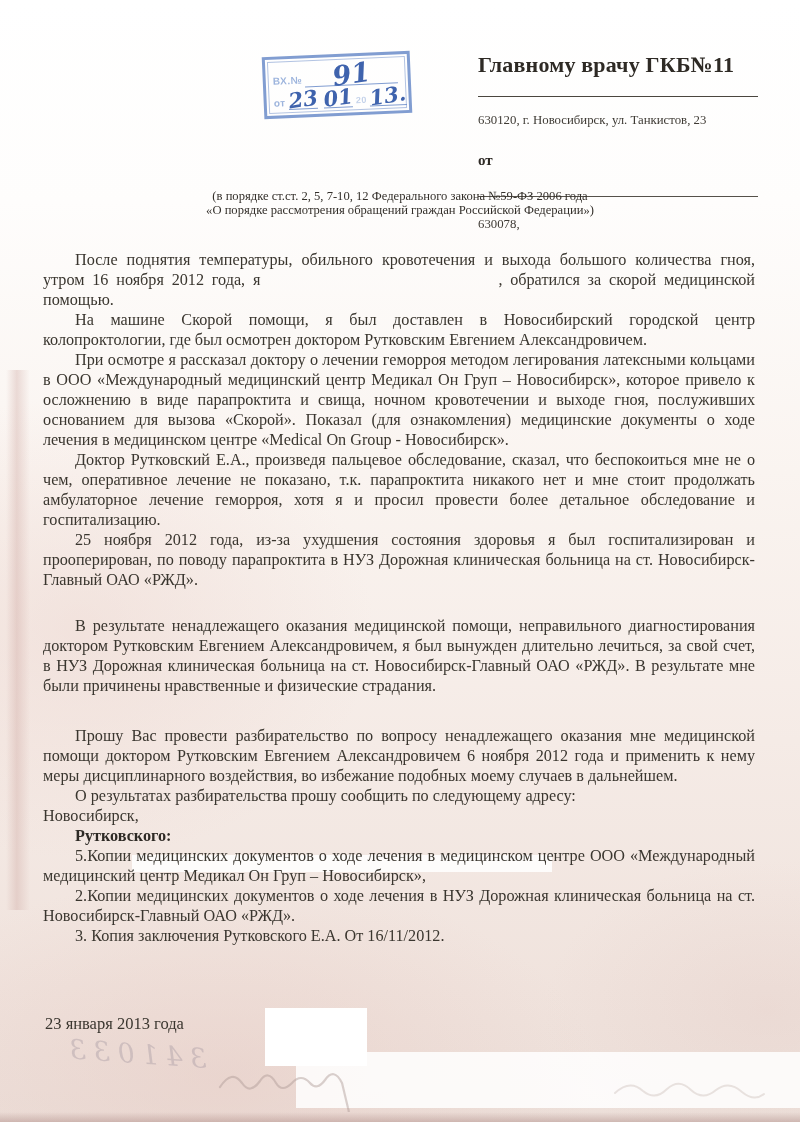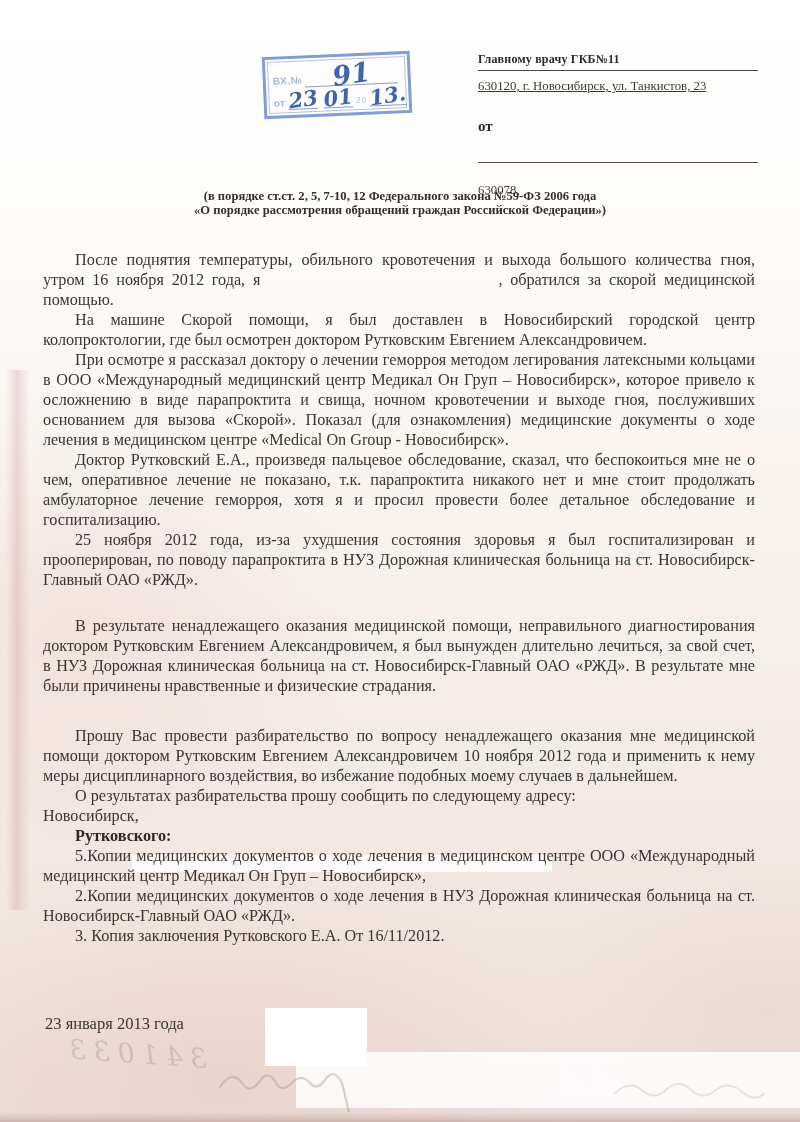--- a/index.html
+++ b/index.html
@@ -59,32 +59,32 @@
     font-style:italic; font-weight:bold;
     color:#3f63ad; line-height:0.8;
     display:inline-block; transform:rotate(-6deg);
   }
   .stamp-num { font-size:27px; position:relative; top:3px; }
   .stamp-date { font-size:21px; position:relative; top:2px; }
 
   
   .addressee { position:absolute; left:478px; top:52px; width:280px; }
   .addr-title {
-    font-size:12px; font-weight:bold; letter-spacing:0.2px;
-    border-bottom:1.5px solid #4a463f; padding-bottom:3px; color:#2e2a25;
+    font-size:22px; font-weight:bold; letter-spacing:0.2px;
+    border-bottom:1.5px solid #4a463f; padding-bottom:18px; color:#2e2a25;
   }
-  .addr-sub { font-size:12.8px; margin-top:8px; color:#3e3a34;text-decoration:underline; }
+  .addr-sub { font-size:12.8px; margin-top:16px; color:#3e3a34; }
   .addr-from { font-size:15px; font-weight:bold; margin-top:24px; color:#2e2a25; }
   .addr-rule { border-top:1.4px solid #55514a; margin-top:27px; }
   .addr-small { font-size:12.8px; margin-top:20px; color:#3e3a34; line-height:14px; }
 
   
   .title-block { position:absolute; left:0; top:186px; width:100%; text-align:center; }
   .doc-title { font-size:18.5px; font-weight:bold; letter-spacing:1px; color:#2e2a25; }
-  .doc-sub { font-size:12.6px; font-weight:bold; line-height:14px; color:#332f2a; }
+  .doc-sub { font-size:12.6px; font-weight:normal; line-height:14px; color:#332f2a; }
   .doc-sub:first-of-type { margin-top:3px; }
 
   
   .body-text {
     position:absolute; left:43px; top:250px; width:712px;
     font-size:16.2px; line-height:20px; text-align:justify;
     color:#3a362f;
   }
   .body-text p { margin:0; text-indent:32px; }
   .blank-sm { height:26px; }
@@ -154,21 +154,21 @@
 
   <div class="body-text">
     <p><span>После поднятия температуры, обильного кровотечения и выхода большого количества гноя, утром 16 ноября 2012 года, я</span><span class="redact-gap"></span><span>, обратился за скорой медицинской помощью.</span></p>
     <p>На машине Скорой помощи, я был доставлен в Новосибирский городской центр колопроктологии, где был осмотрен доктором Рутковским Евгением Александровичем.</p>
     <p>При осмотре я рассказал доктору о лечении геморроя методом легирования латексными кольцами в ООО «Международный медицинский центр Медикал Он Груп – Новосибирск», которое привело к осложнению в виде парапроктита и свища, ночном  кровотечении и выходе гноя, послуживших основанием для вызова «Скорой». Показал (для ознакомления) медицинские документы о ходе лечения в медицинском центре «Medical On Group - Новосибирск».</p>
     <p>Доктор Рутковский Е.А., произведя пальцевое обследование, сказал, что беспокоиться мне не о чем, оперативное лечение не показано, т.к. парапроктита никакого нет и мне стоит продолжать амбулаторное лечение геморроя, хотя я и просил провести более детальное обследование и госпитализацию.</p>
     <p>25 ноября 2012 года, из-за ухудшения состояния здоровья я был госпитализирован и прооперирован, по поводу парапроктита в НУЗ Дорожная клиническая больница на ст. Новосибирск-Главный ОАО «РЖД».</p>
     <div class="blank-sm"></div>
     <p>В результате ненадлежащего оказания медицинской помощи, неправильного диагностирования доктором Рутковским Евгением Александровичем, я был вынужден длительно лечиться, за свой счет, в НУЗ Дорожная клиническая больница на ст. Новосибирск-Главный ОАО «РЖД». В результате мне были причинены нравственные и физические страдания.</p>
     <div class="blank-md"></div>
-    <p>Прошу Вас провести разбирательство по вопросу ненадлежащего оказания мне медицинской помощи доктором Рутковским Евгением Александровичем 10 ноября 2012 года и применить к нему меры дисциплинарного воздействия, во избежание подобных моему случаев в дальнейшем.</p>
+    <p>Прошу Вас провести разбирательство по вопросу ненадлежащего оказания мне медицинской помощи доктором Рутковским Евгением Александровичем 6 ноября 2012 года и применить к нему меры дисциплинарного воздействия, во избежание подобных моему случаев в дальнейшем.</p>
     <p><span>О результатах разбирательства прошу сообщить по следующему адресу:</span><br><span>Новосибирск,</span></p>
     <p class="attach-head">Рутковского:</p>
     <p>5.Копии медицинских документов о ходе лечения в медицинском центре ООО «Международный медицинский центр Медикал Он Груп – Новосибирск»,</p>
     <p>2.Копии медицинских документов о ходе лечения в НУЗ Дорожная клиническая больница на ст. Новосибирск-Главный ОАО «РЖД».</p>
     <p>3. Копия заключения Рутковского Е.А. От 16/11/2012.</p>
   </div>
 
   <div class="date-line">23 января 2013 года</div>
 
 </div>

